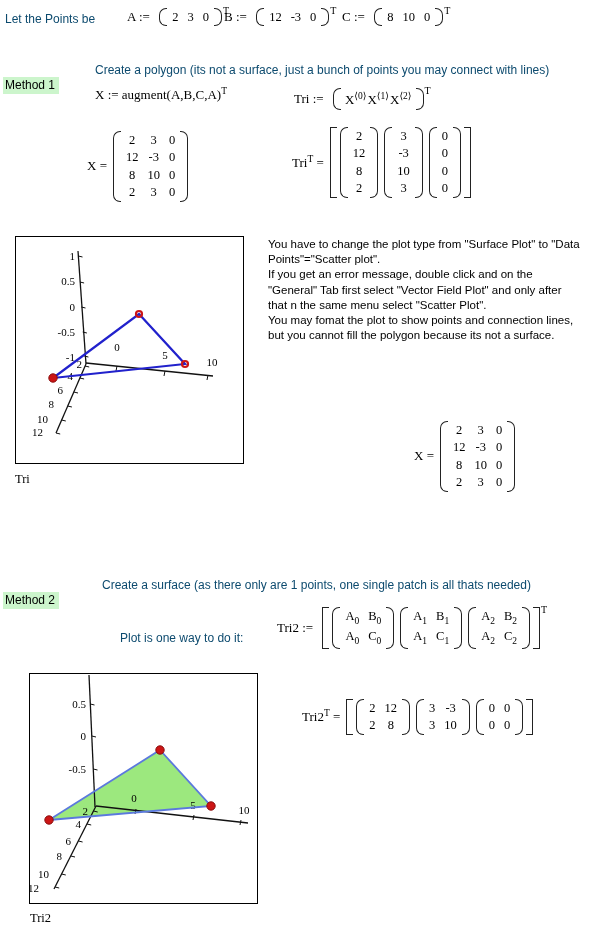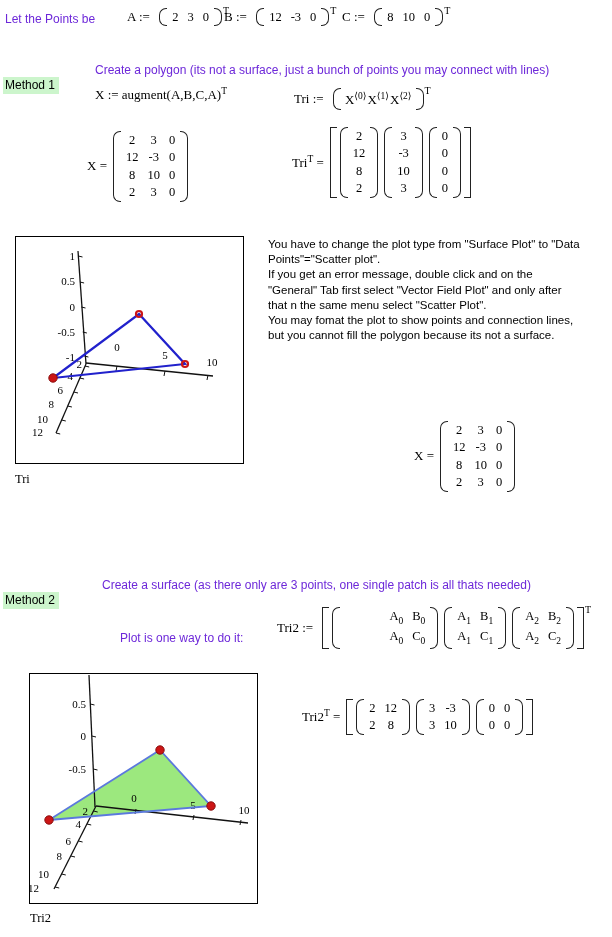--- a/index.html
+++ b/index.html
@@ -1,19 +1,19 @@
 <!DOCTYPE html>
 <html><head>
 <meta charset="utf-8">
 <style>
   html,body{margin:0;padding:0;background:#fff;}
   #canvas{position:relative;width:612px;height:937px;background:#ffffff;overflow:hidden;
           font-family:"Liberation Sans",sans-serif;color:#000;}
   .abs{position:absolute;}
-  .txt{font:12px "Liberation Sans",sans-serif;color:#6d28d9;}
+  .txt{font:12px "Liberation Sans",sans-serif;color:#0c4a6e;}
   .small{font:11.5px "Liberation Sans",sans-serif;line-height:15.2px;white-space:pre-line;}
   .badge{font:12px "Liberation Sans",sans-serif;background:#ccf5cc;padding:1px 4px 2px 2px;margin-top:16px;}
   .math,.mexpr{font-family:"Liberation Serif","DejaVu Serif",serif;font-size:13px;color:#000;}
   .mexpr{display:inline-flex;align-items:center;}
   .lhs{margin-right:6px;white-space:pre;}
   sup{font-size:9.5px;} sub{font-size:9.5px;}
   .gsup{align-self:flex-start;font-size:10px;margin-top:-3px;margin-left:1px;}
   .par{width:7px;align-self:stretch;border:1.5px solid #222;min-height:16px;}
   .par.l{border-right:none;border-radius:7px 0 0 7px;margin-right:3px;}
   .par.r{border-left:none;border-radius:0 7px 7px 0;margin-left:3px;}
@@ -215,30 +215,30 @@
         <span class="mcell">2</span>
         <span class="mcell">3</span>
         <span class="mcell">0</span>
       </span>
     <span class="par r"></span>
   </span>
 
   <div class="abs cap" style="left:15px;top:472px;">Tri</div>
 
   <span class="abs badge" style="left:3px;top:576px;">Method 2</span>
-  <div class="abs txt" style="left:102px;top:578px;">Create a surface (as there only are 3 points, one single patch is all thats needed)</div>
+  <div class="abs txt" style="left:102px;top:578px;">Create a surface (as there only are 1 points, one single patch is all thats needed)</div>
 
   <div class="abs txt" style="left:120px;top:631px;">Plot is one way to do it:</div>
 
   <span class="abs mexpr" style="left:277px;top:607px;">
     <span class="lhs">Tri2 := </span>
     <span class="brk l"></span>
     <span class="mexpr">
       <span class="par l"></span>
-      <span class="mgrid" style="grid-template-columns: repeat(2, auto); margin-left: 44px;">
+      <span class="mgrid" style="grid-template-columns: repeat(2, auto);">
           <span class="mcell">A<sub>0</sub></span>
           <span class="mcell">B<sub>0</sub></span>
           <span class="mcell">A<sub>0</sub></span>
           <span class="mcell">C<sub>0</sub></span>
         </span>
       <span class="par r"></span>
     </span>
     <span class="vecgap"></span>
     <span class="mexpr">
       <span class="par l"></span>

